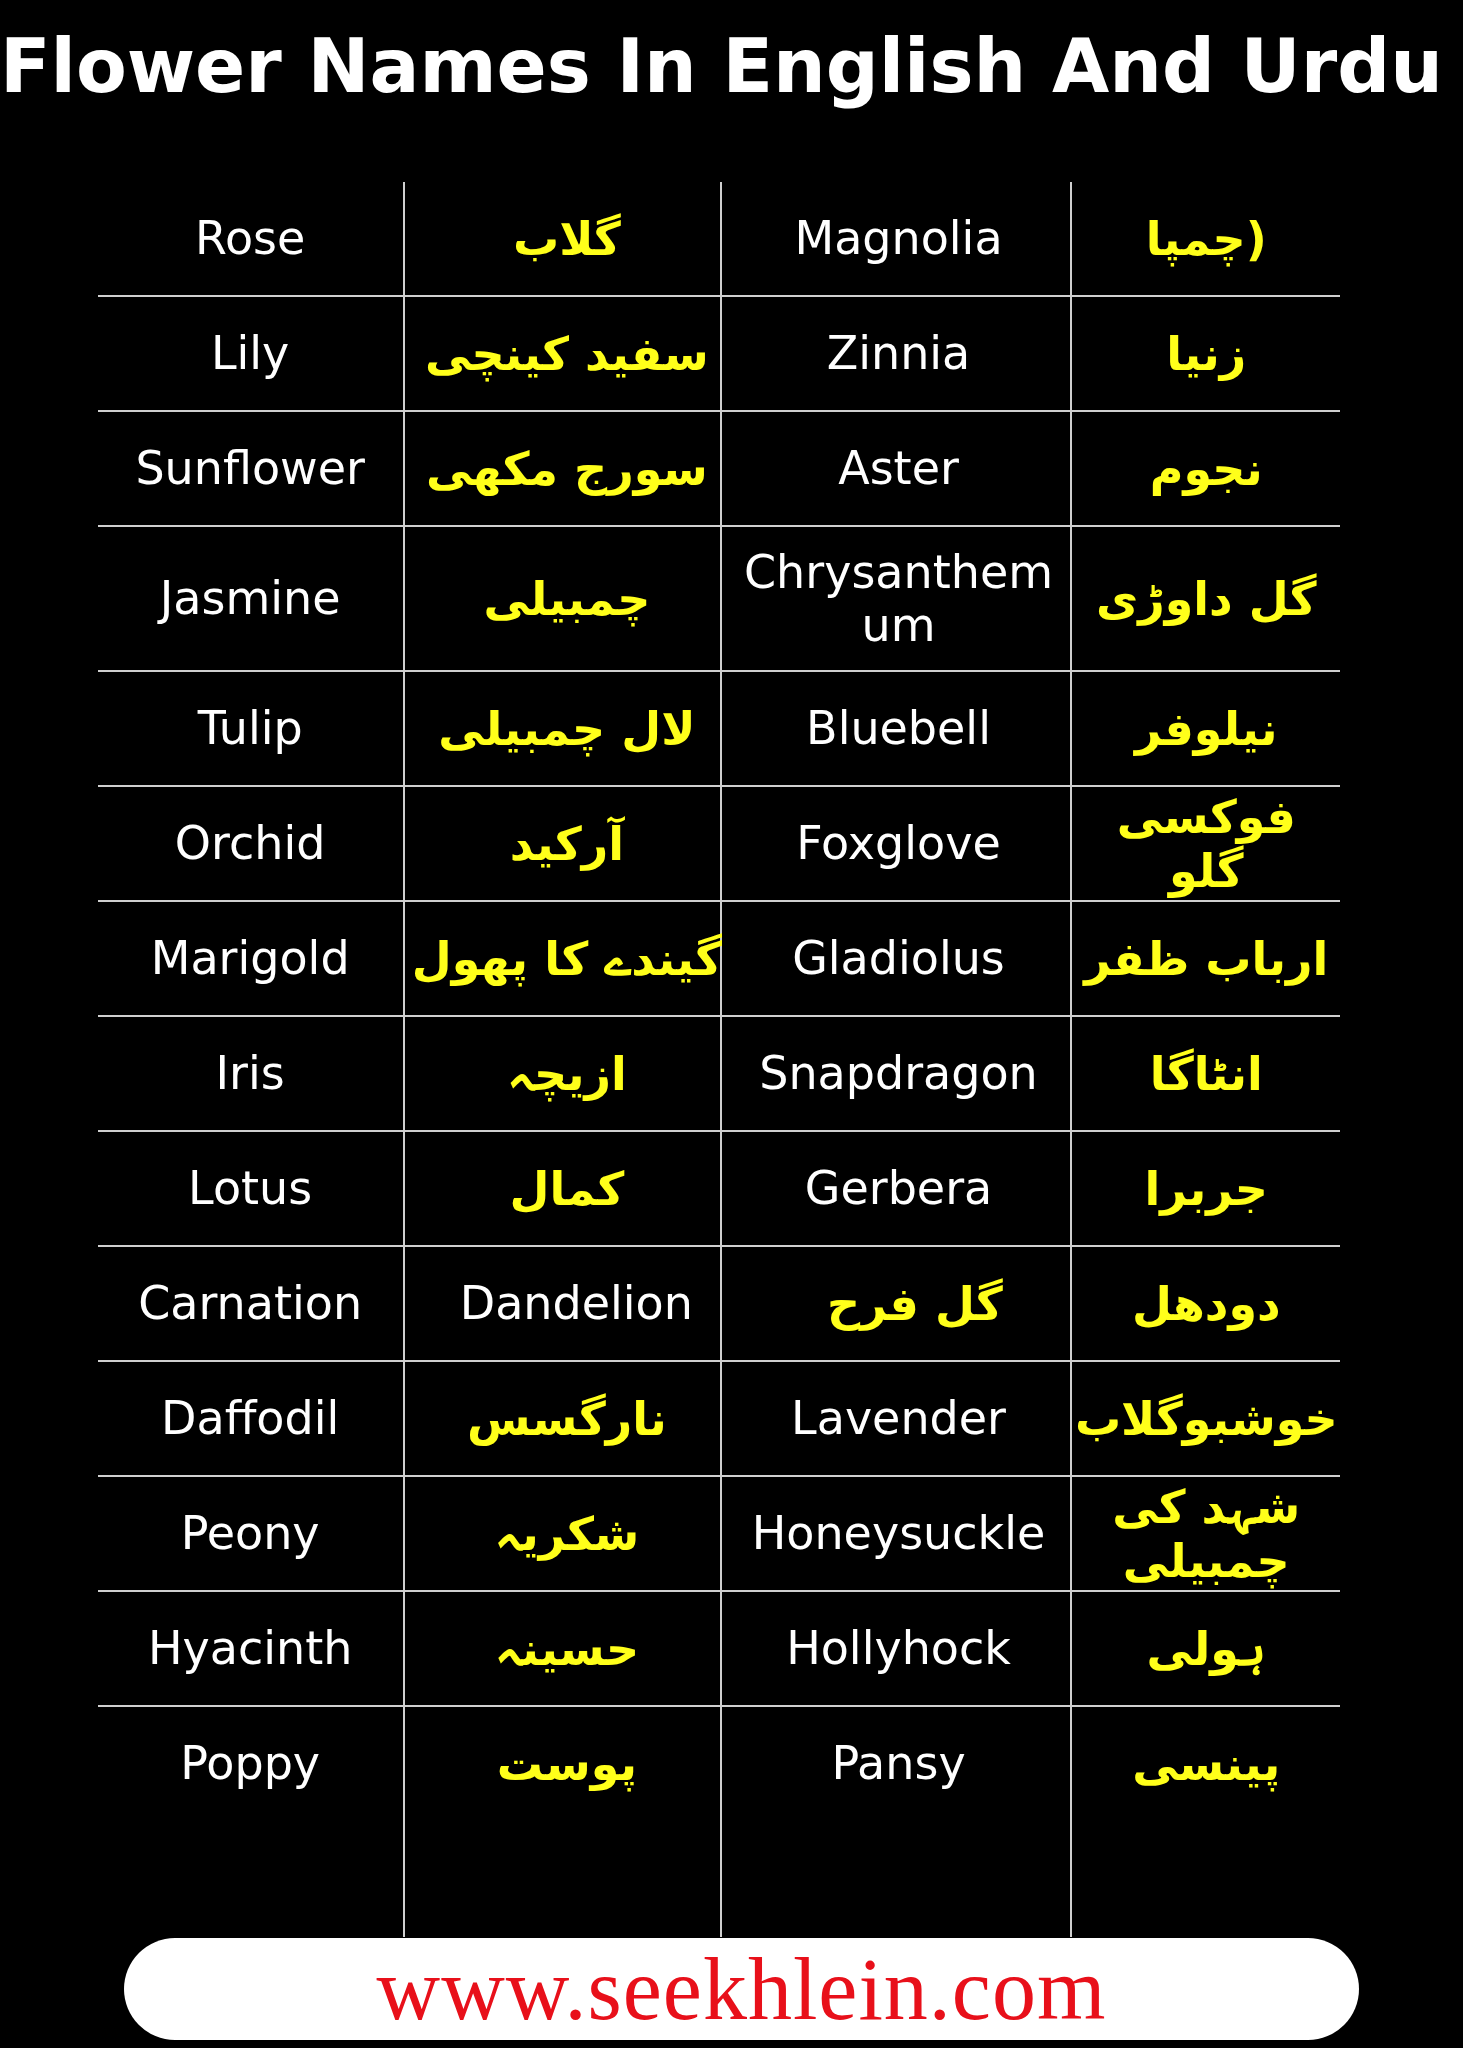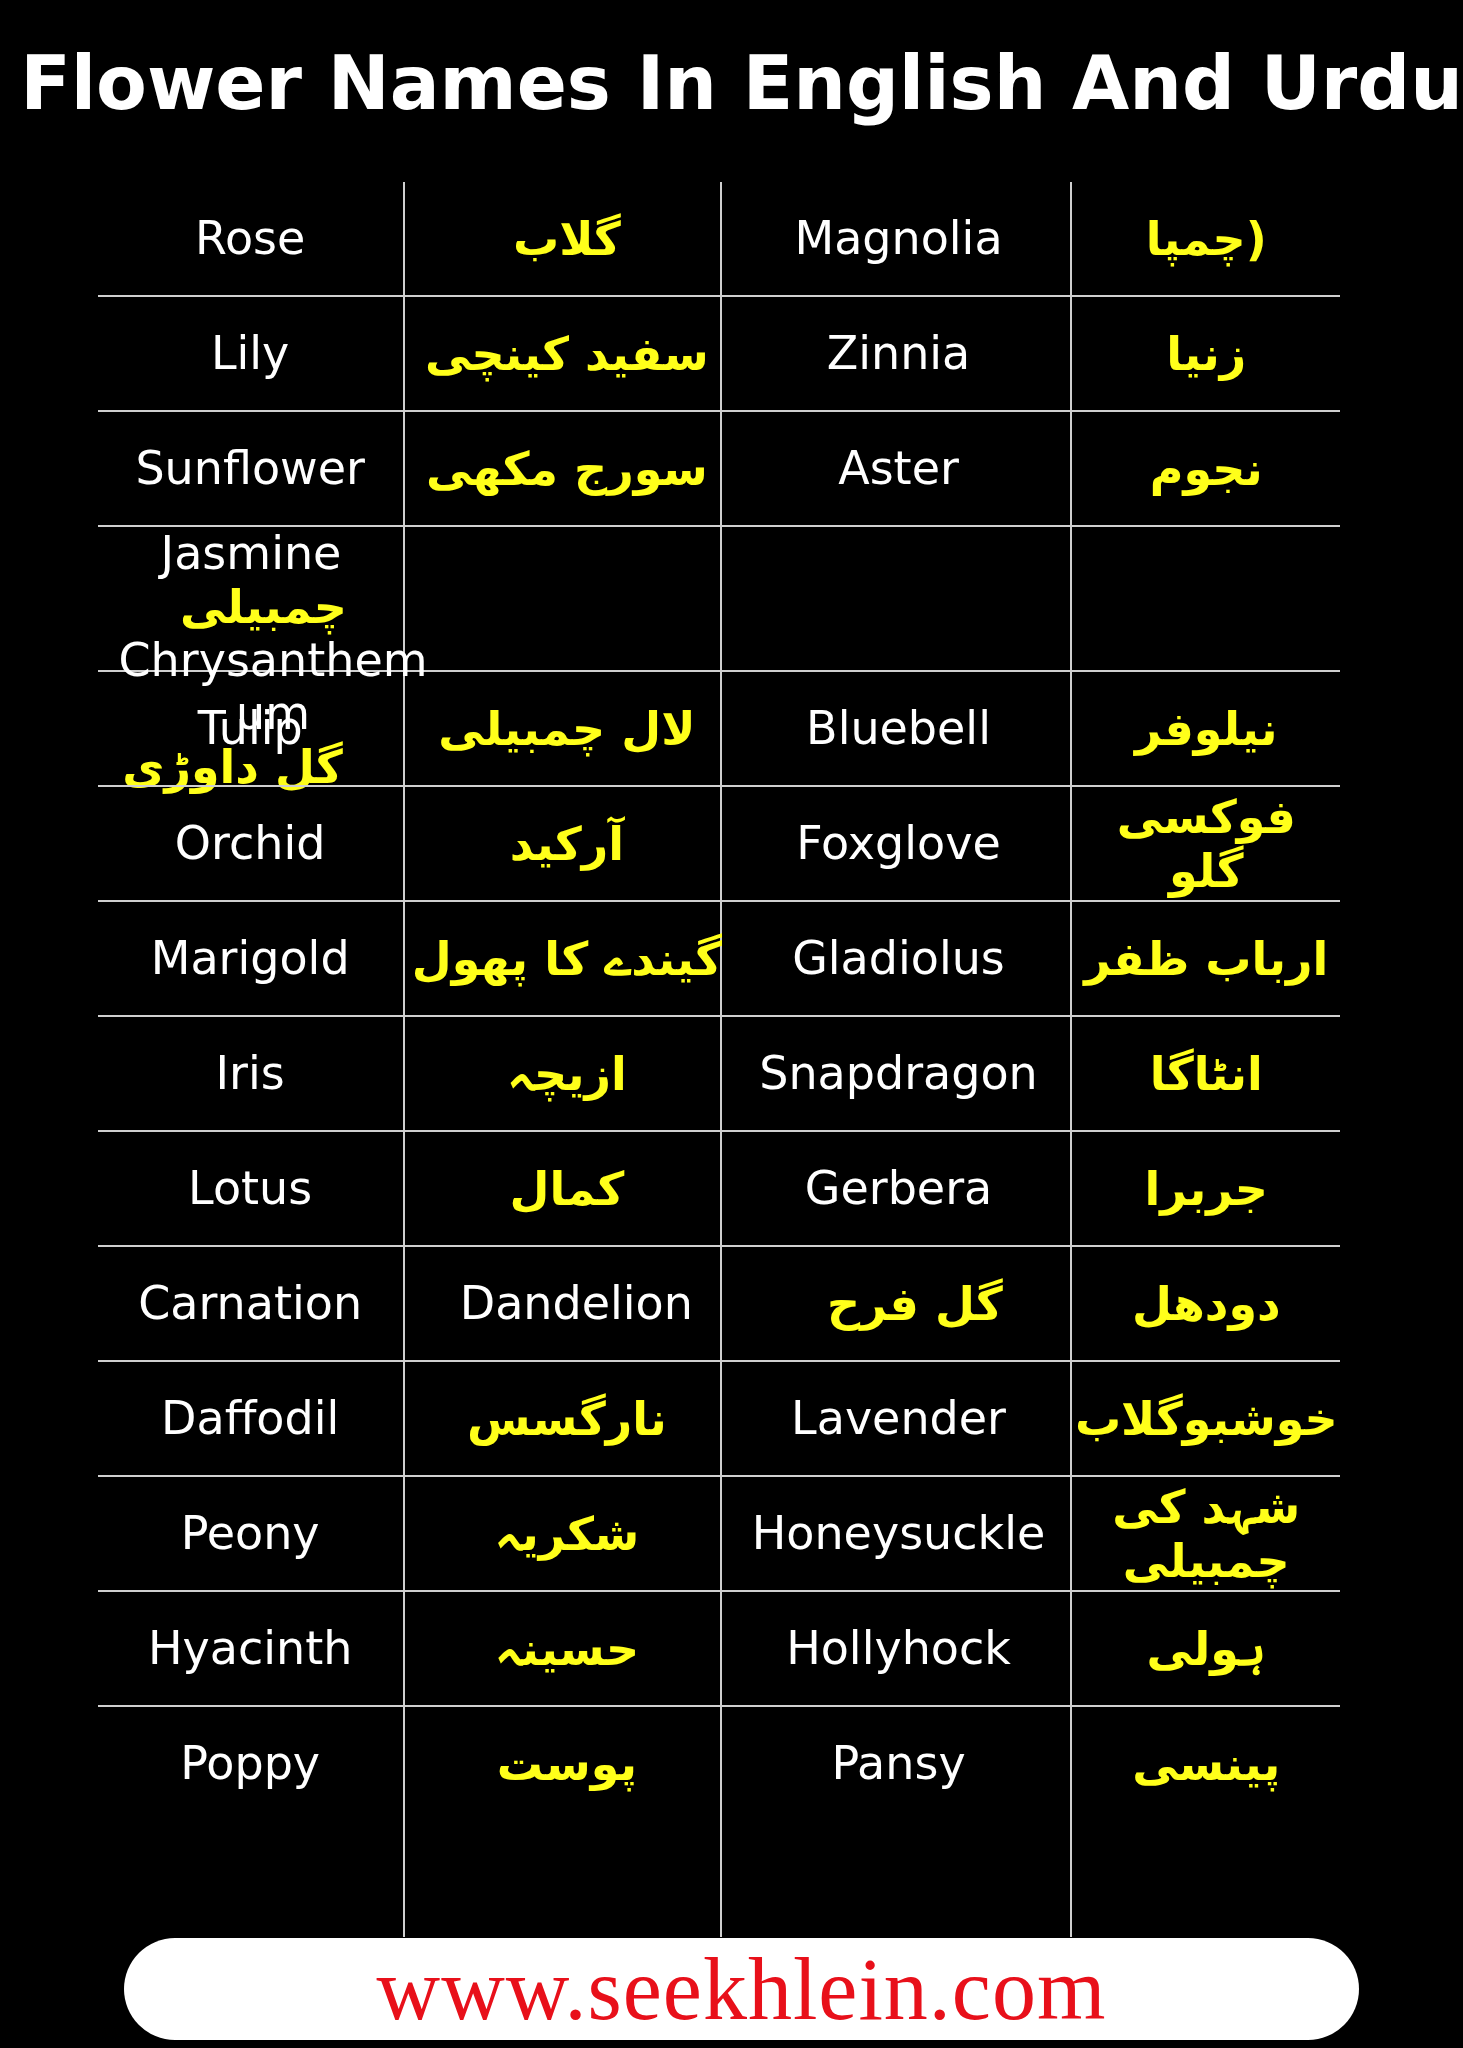--- a/index.html
+++ b/index.html
@@ -2,35 +2,35 @@
 <html><head>
 <meta charset="utf-8">
 <style>
   html, body { margin: 0; padding: 0; }
   body {
     width: 1463px; height: 2048px; background: #000; color: #fff;
     position: relative; overflow: hidden;
     font-family: "Liberation Sans", "DejaVu Sans", sans-serif;
   }
   .title {
-    position: absolute; left: 0; top: 40px; width: 1463px; text-align: right;
+    position: absolute; left: 0; top: 23px; width: 1463px; text-align: left;
     font-size: 74px; font-weight: bold; color: #fff; letter-spacing: 0px;
     font-family: "DejaVu Sans", sans-serif;
   }
   .table {
     position: absolute; left: 98px; top: 182px; width: 1242px;
   }
   .vline {
     position: absolute; top: 0; width: 2px; background: #cfcfcf;
   }
   .row {
     position: relative; display: flex; border-bottom: 2px solid #cfcfcf;
     height: 113px;
   }
-  .row.tall { height: 143px; flex-direction: column; }
+  .row.tall { height: 143px; }
   .row.last { border-bottom: none; }
   .cell {
     display: flex; align-items: center; justify-content: center; text-align: center;
   }
   .c1 { width: 306px; }
   .c2 { width: 317px; padding-left: 7px; }
   .c3 { width: 350px; }
   .c4 { width: 269px; }
   .en {
     font-family: "DejaVu Sans", sans-serif; font-size: 46px; color: #fff; line-height: 1.15;

